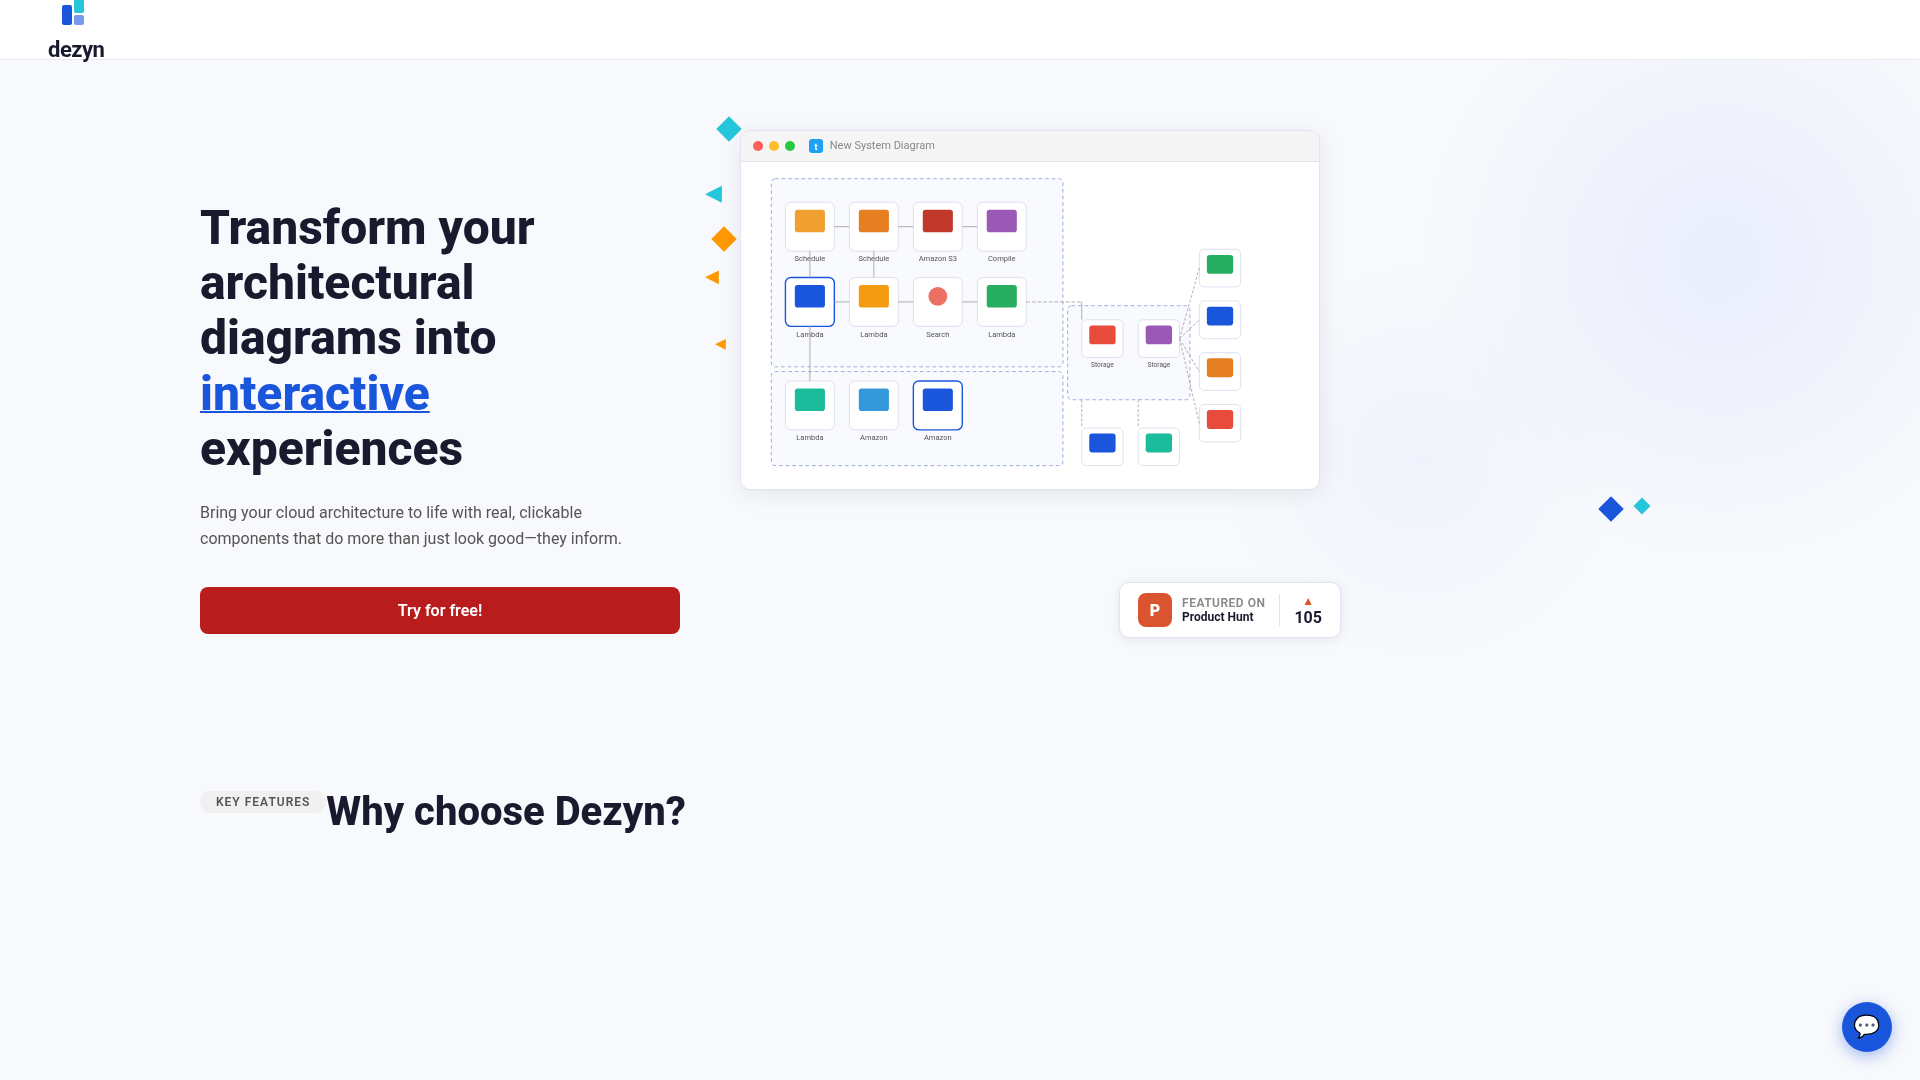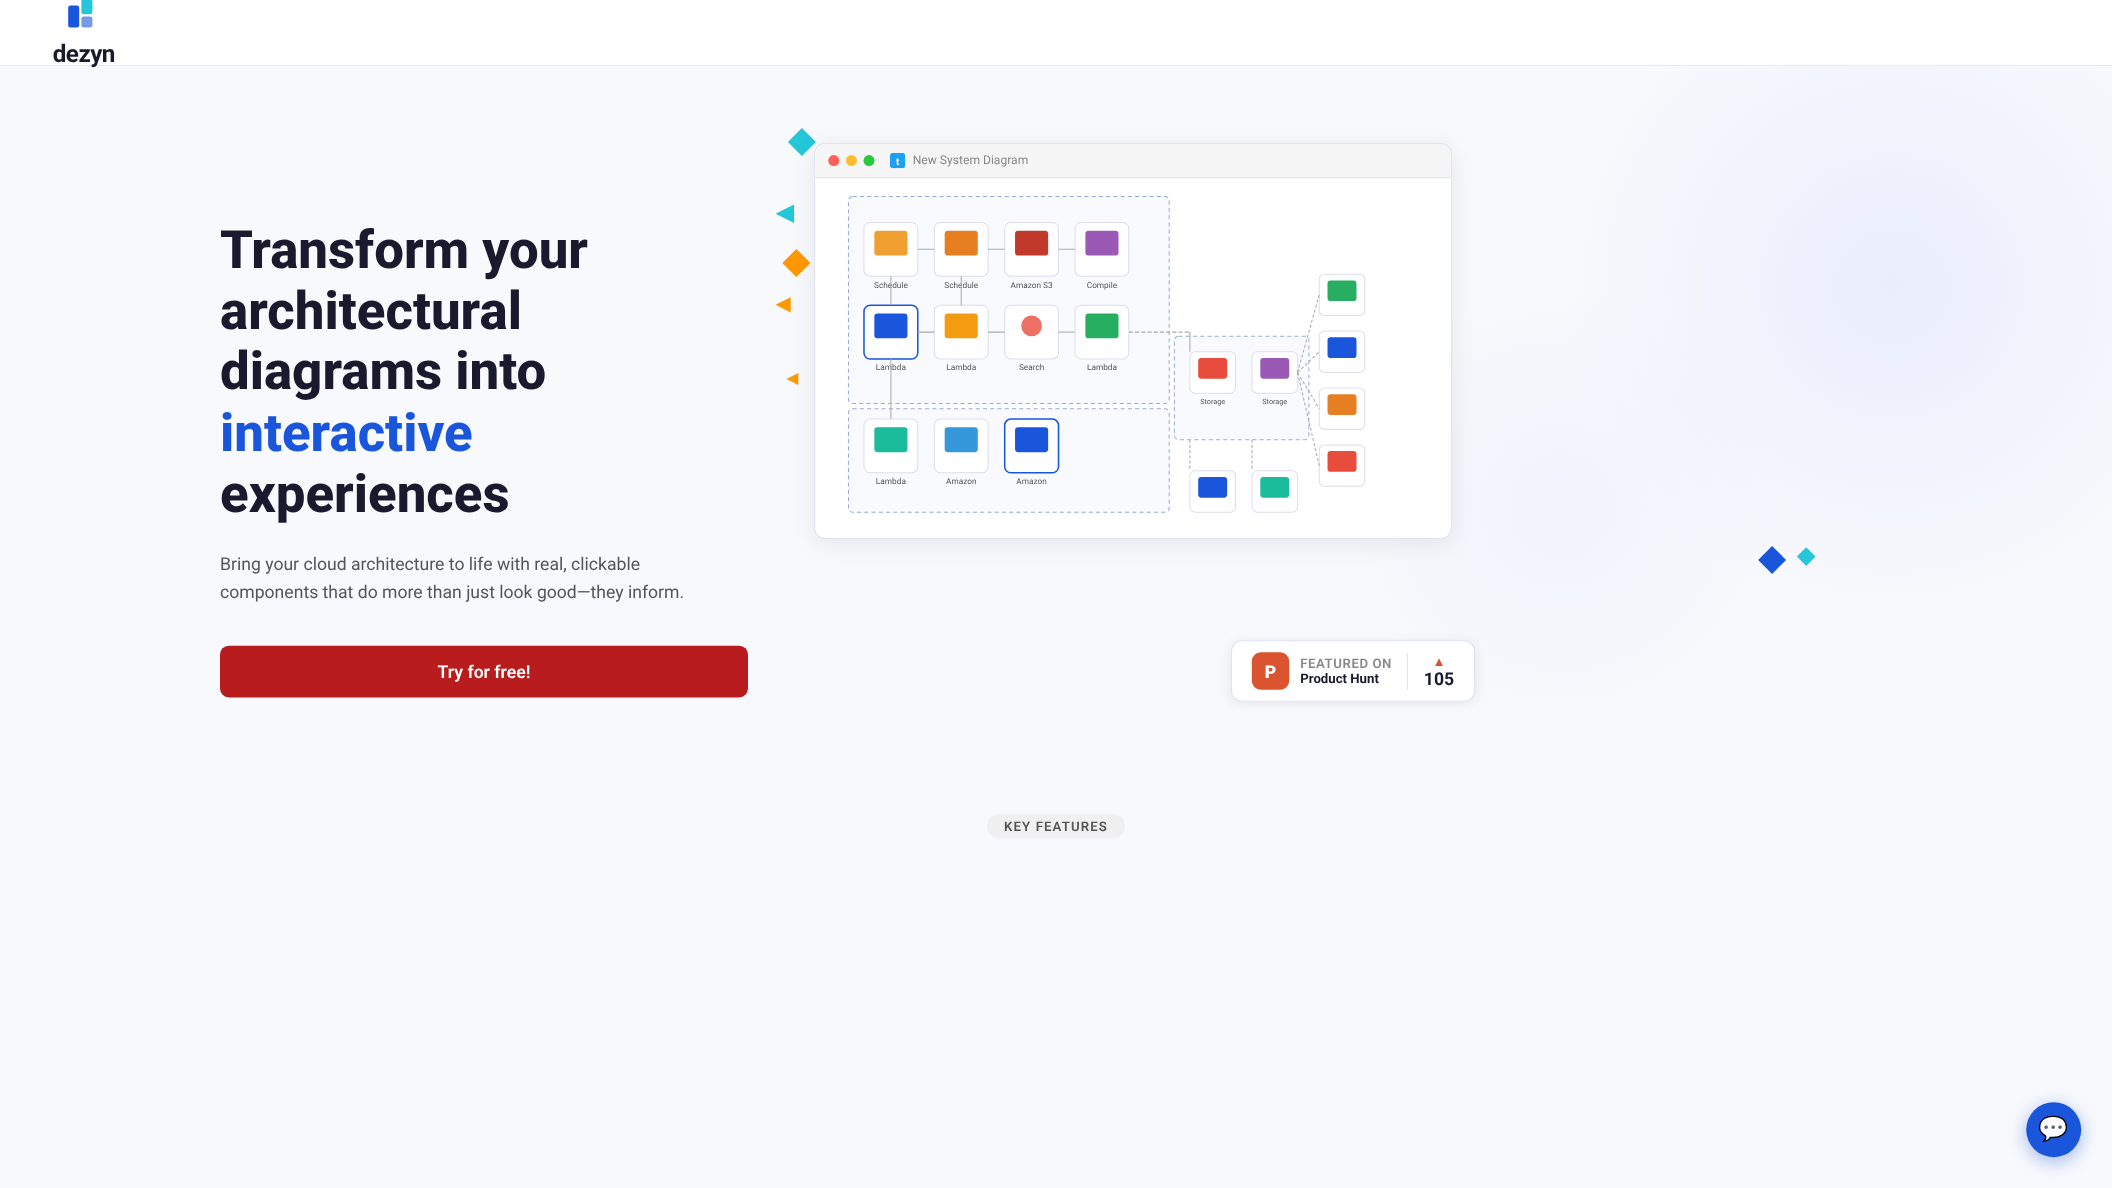--- a/index.html
+++ b/index.html
@@ -94,20 +94,21 @@
     }
     .hero-title {
       font-size: 48px;
       font-weight: 800;
       line-height: 1.15;
       color: #1a1a2e;
       margin-bottom: 24px;
     }
     .hero-title .highlight {
       color: #1a56db;
+      text-decoration: underline;
       text-decoration-color: #1a56db;
       text-decoration-thickness: 2px;
     }
     .hero-subtitle {
       font-size: 16px;
       color: #555;
       line-height: 1.6;
       margin-bottom: 36px;
       max-width: 440px;
     }
@@ -473,20 +474,21 @@
         <div class="ph-votes">
           <span class="ph-arrow">▲</span>
           <span class="ph-count">105</span>
         </div>
       </div>
     </div>
   </div>
 </section>
 
 <section class="key-features-section">
-  <div style="display:flex;flex-direction:column;align-items:center;">
+  <div style="display:flex;flex-direction:row;align-items:center;margin-top:48px;">
     <span class="key-features-label">KEY FEATURES</span>
+    <h2 class="section-title">Why choose Dezyn?</h2>
   </div>
 </section>
 
 <button class="chat-button">
   <span>💬</span>
 </button>
 
 </body></html>

